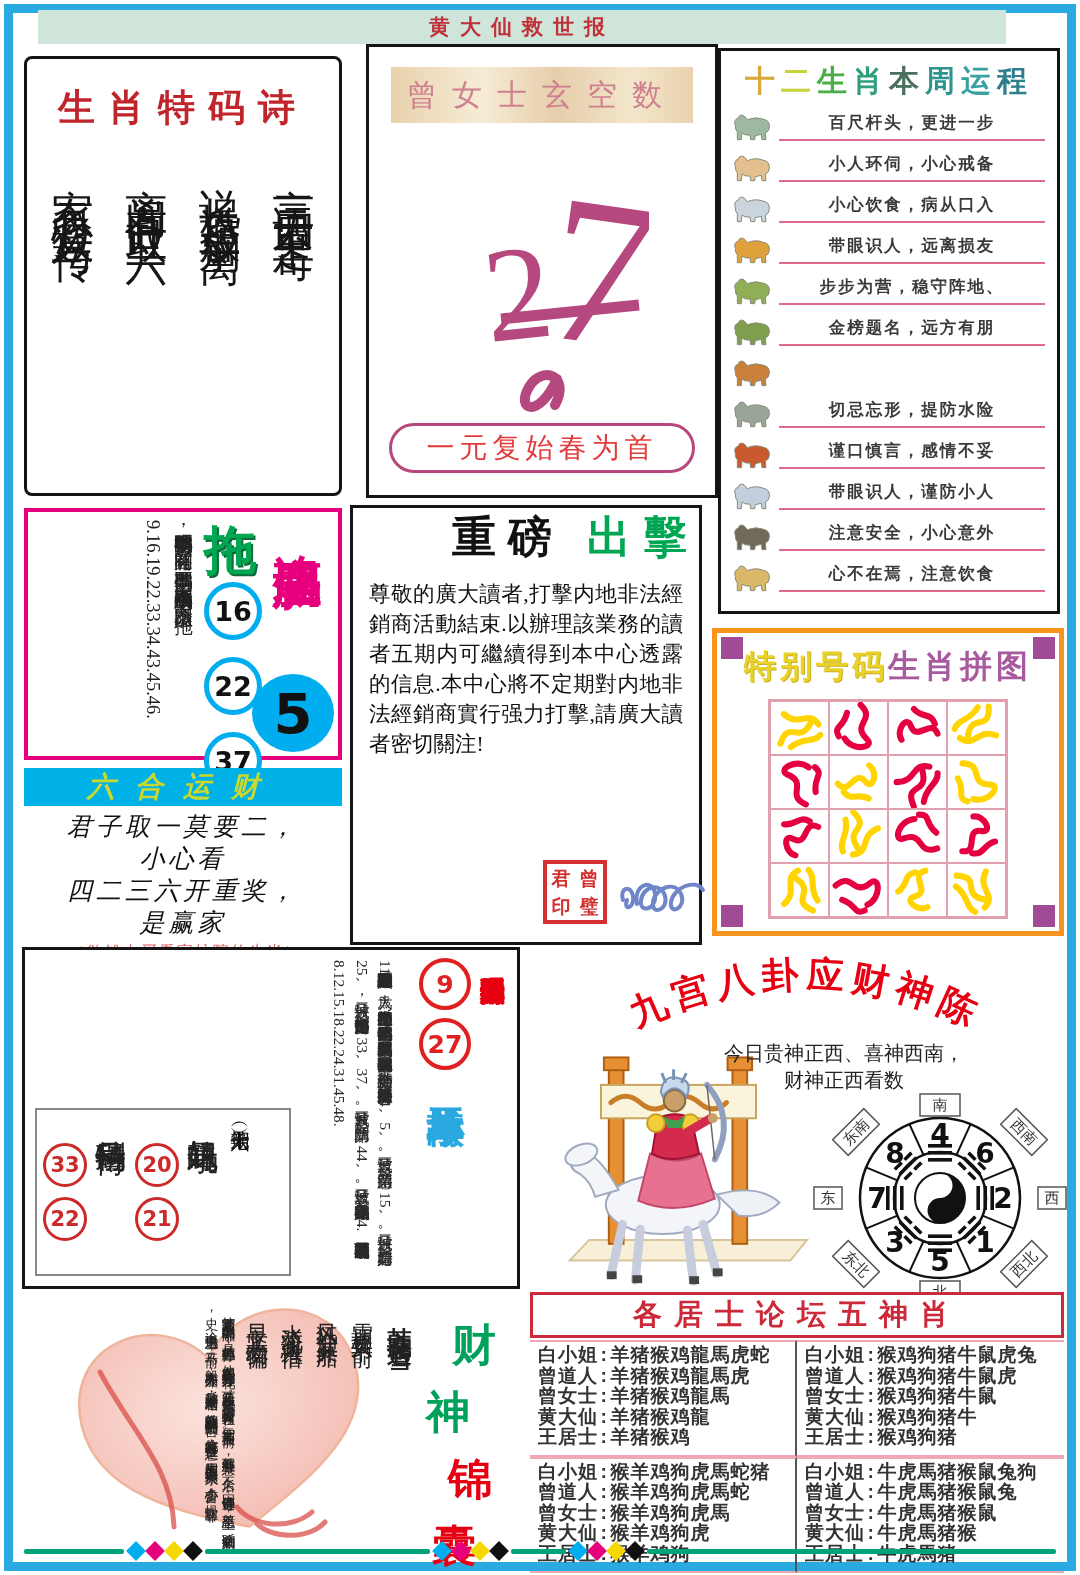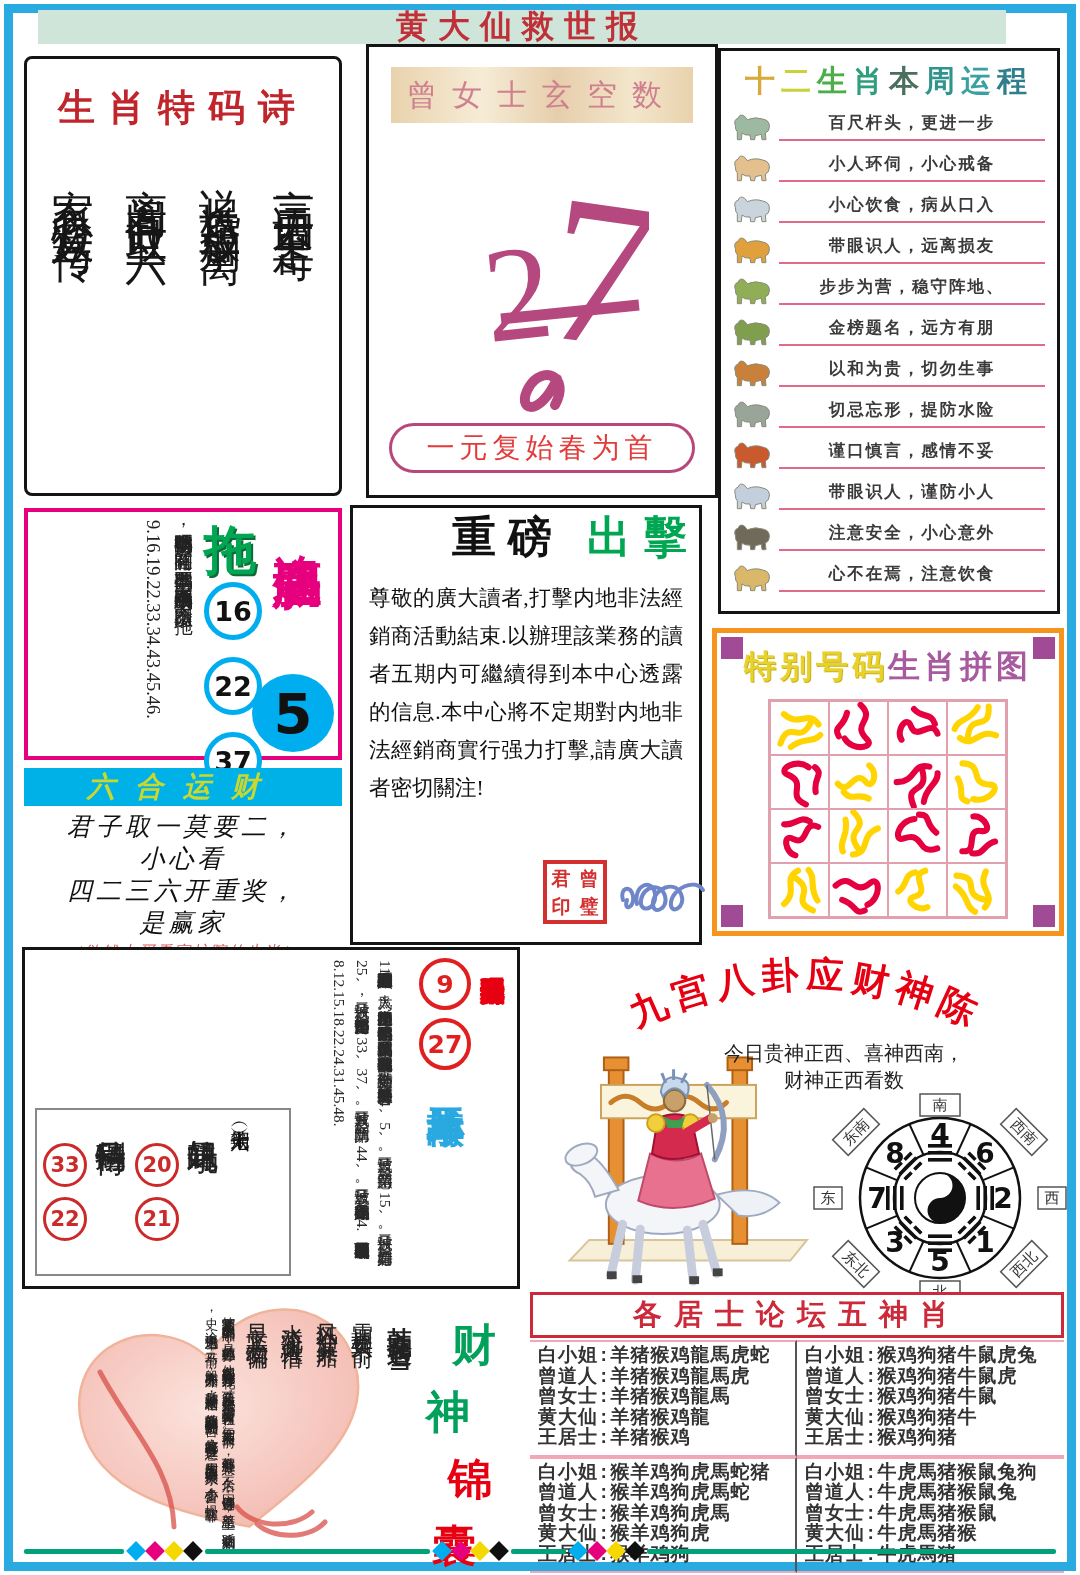--- a/index.html
+++ b/index.html
@@ -5,21 +5,21 @@
   html,body{margin:0;padding:0;}
   body{width:1080px;height:1575px;position:relative;overflow:hidden;background:#fff;
        font-family:"Liberation Serif","DejaVu Serif",serif;}
   .abs{position:absolute;}
   .frame{position:absolute;inset:4px;border:9px solid #29abe2;z-index:0;pointer-events:none;}
   .panel{position:absolute;background:#fff;box-sizing:border-box;}
   .bk{border:3px solid #141414;}
 
   
   #masthead{left:38px;top:10px;width:968px;height:34px;background:#cfe5da;display:flex;align-items:center;justify-content:center;}
-  #masthead span{color:#c03038;font-size:32px;letter-spacing:10px;font-weight:600;}
+  #masthead span{color:#c03038;font-size:21px;letter-spacing:10px;font-weight:600;}
 
   
   #p-poem{left:24px;top:56px;width:318px;height:440px;border-radius:8px;}
   .poem-title{text-align:center;margin-top:24px;color:#c0252c;font-size:37px;font-weight:700;letter-spacing:13px;}
   #poem-grid{display:flex;justify-content:space-evenly;margin-top:22px;height:330px;}
   .poem-col{writing-mode:vertical-rl;text-orientation:upright;font-size:42px;letter-spacing:9px;color:#161616;}
 
   
   #p-xuan{left:366px;top:44px;width:352px;height:454px;}
   .xuan-banner{margin:20px 22px 0;height:56px;display:flex;align-items:center;justify-content:center;
@@ -51,21 +51,21 @@
   .dm-title{position:absolute;right:8px;top:2px;writing-mode:vertical-rl;text-orientation:upright;
     font-size:49px;font-weight:900;color:#e6007e;letter-spacing:4px;}
   .dm-big{position:absolute;right:4px;bottom:4px;width:82px;height:78px;border-radius:50%;background:#00aeef;
     display:flex;align-items:center;justify-content:center;font:700 56px "DejaVu Sans",sans-serif;color:#111;z-index:2;}
 
   
   #p-heavy{left:350px;top:505px;width:352px;height:440px;}
   .hv-title{text-align:right;font-size:44px;font-weight:900;letter-spacing:12px;}
   .hv-black{color:#111;}
   .hv-green{color:#00a651;}
-  .hv-body{margin:12px 16px 0;font-size:21.5px;line-height:38px;text-align:justify;color:#111;}
+  .hv-body{margin:12px 16px 0;font-size:21.5px;line-height:30px;text-align:justify;color:#111;}
   .hv-seal-row{position:absolute;bottom:18px;left:190px;display:flex;align-items:center;gap:10px;}
   .seal{width:56px;height:56px;border:4px solid #d43030;display:grid;grid-template-columns:1fr 1fr;
     align-items:center;justify-items:center;background:#fff;}
   .seal span{color:#d43030;font-size:19px;font-weight:700;line-height:1;}
 
   
   #p-liuhe{left:24px;top:768px;width:318px;height:172px;font-style:italic;}
   .lh-banner{height:38px;background:#00b1e7;display:flex;align-items:center;justify-content:center;
     font-size:28px;letter-spacing:20px;color:#c8d82e;font-weight:700;}
   .lh-lines{margin-top:5px;text-align:center;font-size:25px;line-height:32px;color:#111;letter-spacing:4px;}
@@ -228,21 +228,20 @@
       <div class="zrow">
         <svg class="zicon" viewBox="0 0 64 48">
           <use href="#animal-shape" fill="#7f9e4e" stroke="#8a8a7a" stroke-width="1.5"></use>
         </svg>
         <div class="ztext-wrap"><span class="ztext">金榜题名，远方有朋</span></div>
       </div>
       <div class="zrow">
         <svg class="zicon" viewBox="0 0 64 48">
           <use href="#animal-shape" fill="#c9803a" stroke="#8a8a7a" stroke-width="1.5"></use>
         </svg>
-        <div class="ztext-wrap"><span class="ztext">以和为贵，切勿生事</span></div>
       </div>
       <div class="zrow">
         <svg class="zicon" viewBox="0 0 64 48">
           <use href="#animal-shape" fill="#9aa59a" stroke="#8a8a7a" stroke-width="1.5"></use>
         </svg>
         <div class="ztext-wrap"><span class="ztext">切忌忘形，提防水险</span></div>
       </div>
       <div class="zrow">
         <svg class="zicon" viewBox="0 0 64 48">
           <use href="#animal-shape" fill="#c85a2e" stroke="#8a8a7a" stroke-width="1.5"></use>

